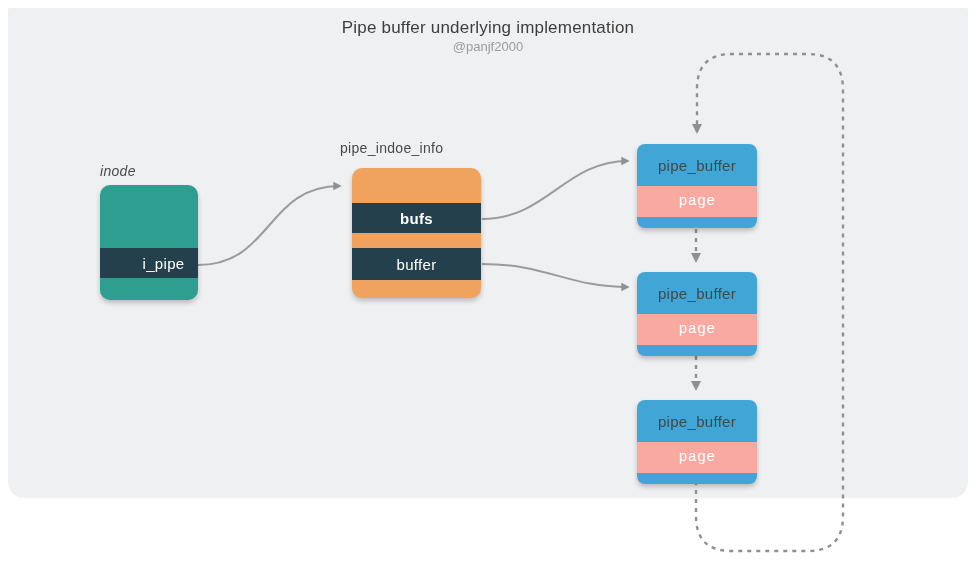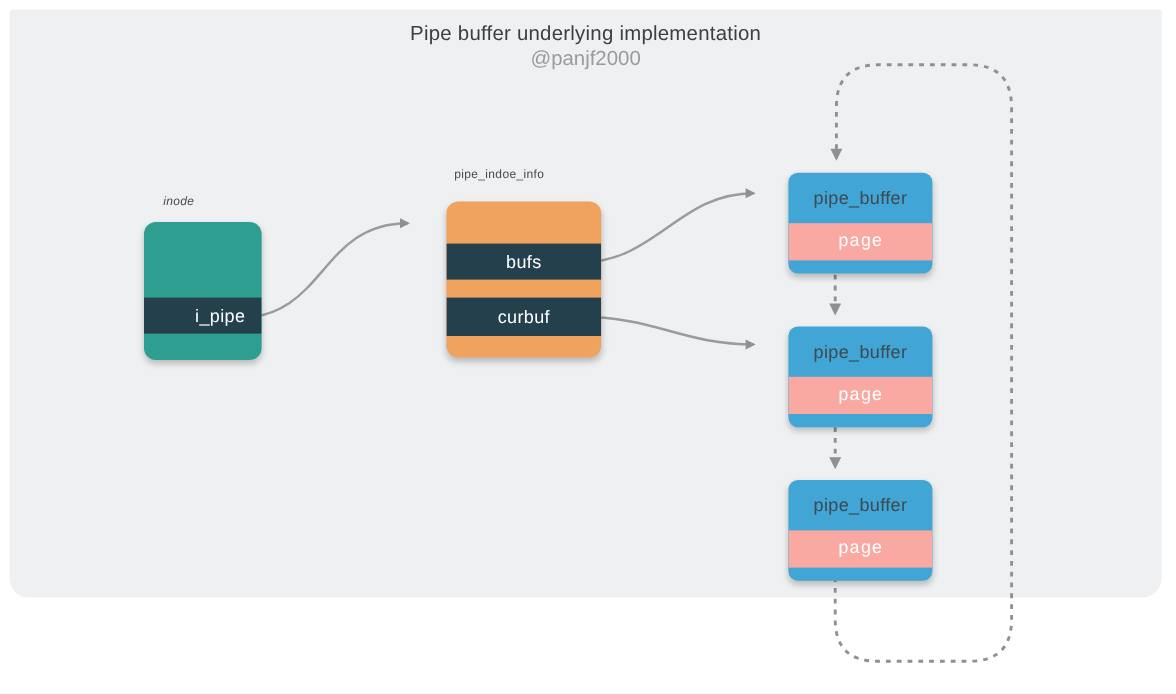--- a/index.html
+++ b/index.html
@@ -10,42 +10,42 @@
   .canvas{
     position:absolute;left:8px;top:8px;width:960px;height:490px;
     background:#EFF0F2;border-radius:2px 2px 16px 16px;
   }
   .title{
     position:absolute;left:0;top:10px;width:100%;text-align:center;
     font-size:17px;color:#3E3E3E;letter-spacing:.2px;
   }
   .subtitle{
     position:absolute;left:0;top:31px;width:100%;text-align:center;
-    font-size:17px;color:#9B9B9B;
+    font-size:13px;color:#9B9B9B;
   }
   .node-label{
-    position:absolute;text-align:center;font-size:10px;color:#4A4A4A;
+    position:absolute;text-align:left;font-size:14px;color:#4A4A4A;
     letter-spacing:.3px;
   }
   .box{
     position:absolute;border-radius:10px;overflow:hidden;
     box-shadow:0 3px 5px rgba(0,0,0,0.22);
-    display:flex;flex-direction:column;margin-left:20px;
+    display:flex;flex-direction:column;
   }
   .band{
     background:#24404C;color:#FFFFFF;display:flex;align-items:center;
     justify-content:center;font-size:15px;letter-spacing:.3px;flex:none;
   }
   .inode-box{left:100px;top:185px;width:98px;height:115px;background:#2E9E90;}
   .inode-box .spacer-top{height:63px;flex:none;}
   .inode-box .band{height:30px;padding-left:29px;}
 
   .info-box{left:352px;top:168px;width:129px;height:130px;background:#F0A35E;}
   .info-box .spacer-top{height:35px;flex:none;}
-  .info-box .band-bufs{height:30px;}
+  .info-box .band-bufs{height:30px;font-weight:bold;}
   .info-box .spacer-mid{height:15px;flex:none;}
   .info-box .band-curbuf{height:32px;}
 
   .buffer-box{width:120px;height:84px;background:#41A5D6;border-radius:8px;left:637px;}
   .buffer-box .buffer-title{
     height:42px;display:flex;align-items:center;justify-content:center;
     font-size:15px;color:#3E4A50;letter-spacing:.3px;flex:none;
   }
   .buffer-box .band-page{height:31px;background:#F9A8A2;font-family:Liberation Mono, monospace;}
   .buf1{top:144px;} .buf2{top:272px;} .buf3{top:400px;}
@@ -81,21 +81,21 @@
 <div class="box inode-box">
   <div class="spacer-top"></div>
   <div class="band">i_pipe</div>
 </div>
 
 <div class="node-label" style="left:340px;top:140px;width:152px;">pipe_indoe_info</div>
 <div class="box info-box">
   <div class="spacer-top"></div>
   <div class="band band-bufs">bufs</div>
   <div class="spacer-mid"></div>
-  <div class="band band-curbuf">curbuf</div>
+  <div class="band band-curbuf">buffer</div>
 </div>
 
 <div class="box buffer-box buf1">
   <div class="buffer-title">pipe_buffer</div>
   <div class="band band-page">page</div>
 </div>
 
 <div class="box buffer-box buf2">
   <div class="buffer-title">pipe_buffer</div>
   <div class="band band-page">page</div>

